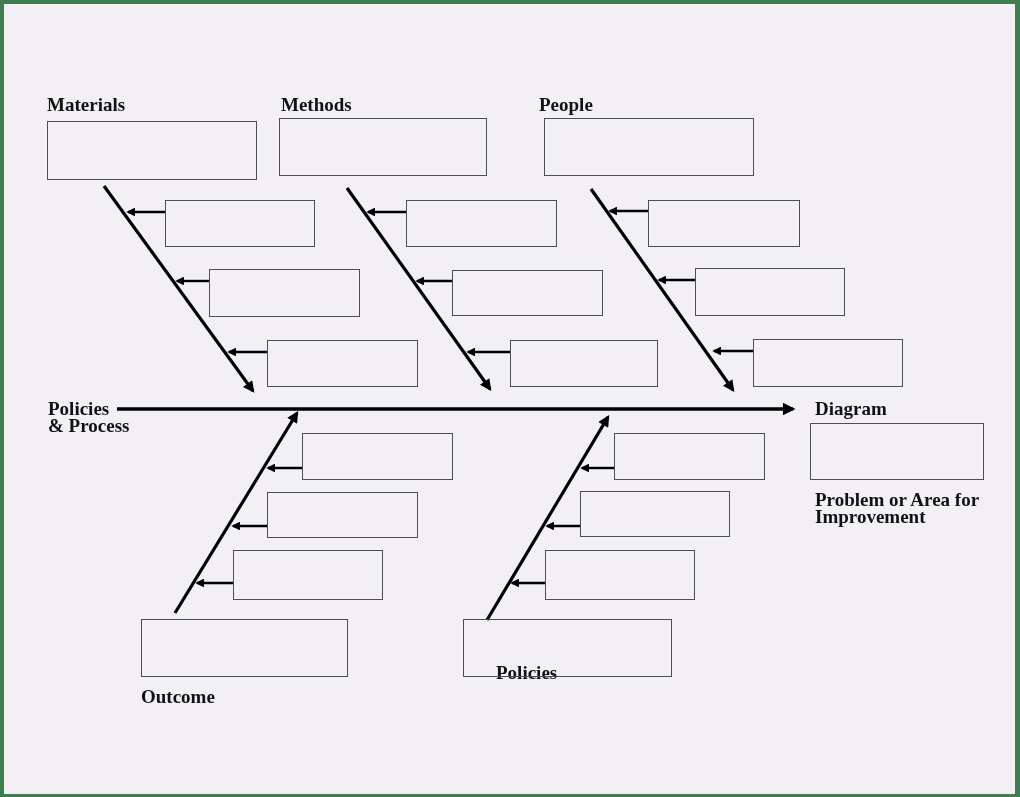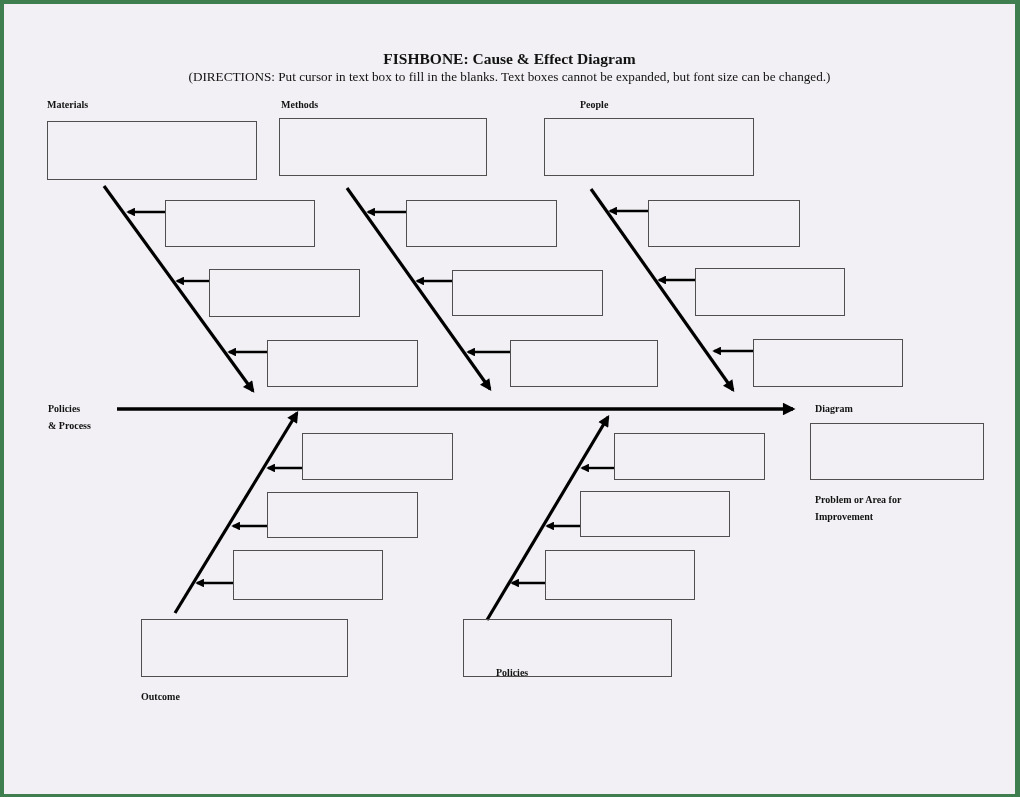--- a/index.html
+++ b/index.html
@@ -31,21 +31,21 @@
     line-height: 17px;
   }
   .directions {
     font-size: 13.2px;
     line-height: 16px;
     margin-top: 2px;
   }
   .lbl {
     position: absolute;
     font-weight: bold;
-    font-size: 10px;
+    font-size: 19px;
     line-height: 17px;
     color: #121212;
     white-space: nowrap;
   }
   .lbl .ln { display: block; }
   .tbox {
     position: absolute;
     border: 1px solid #4f4f4f;
     background: transparent;
     box-sizing: border-box;
@@ -93,28 +93,24 @@
 
       <line x1="298" y1="464" x2="264" y2="464" stroke-width="2.4" marker-end="url(#ah)"></line>
       <line x1="263" y1="522" x2="229" y2="522" stroke-width="2.4" marker-end="url(#ah)"></line>
       <line x1="229" y1="579" x2="193" y2="579" stroke-width="2.4" marker-end="url(#ah)"></line>
 
       <line x1="610" y1="464" x2="578" y2="464" stroke-width="2.4" marker-end="url(#ah)"></line>
       <line x1="576" y1="522" x2="543" y2="522" stroke-width="2.4" marker-end="url(#ah)"></line>
       <line x1="541" y1="579" x2="508" y2="579" stroke-width="2.4" marker-end="url(#ah)"></line>
     </svg>
 
-    <div class="titleblock">
-      <div class="title">FISHBONE: Cause &amp; Effect Diagram</div>
-      <div class="directions">(DIRECTIONS: Put cursor in text box to fill in the blanks.  Text boxes cannot be expanded, but font size can be changed.)</div>
-    </div>
 
     <div class="lbl" style="left:43px; top:92px;">Materials</div>
     <div class="lbl" style="left:277px; top:92px;">Methods</div>
-    <div class="lbl" style="left:576px; top:92px;">People</div>
+    <div class="lbl" style="left:535px; top:92px;">People</div>
     <div class="lbl" style="left:44px; top:396px;">
       <span class="ln">Policies</span>
       <span class="ln">&amp; Process</span>
     </div>
     <div class="lbl" style="left:811px; top:396px;">Diagram</div>
     <div class="lbl" style="left:811px; top:487px;">
       <span class="ln">Problem or Area for</span>
       <span class="ln">Improvement</span>
     </div>
     <div class="lbl" style="left:137px; top:684px;">Outcome</div>

